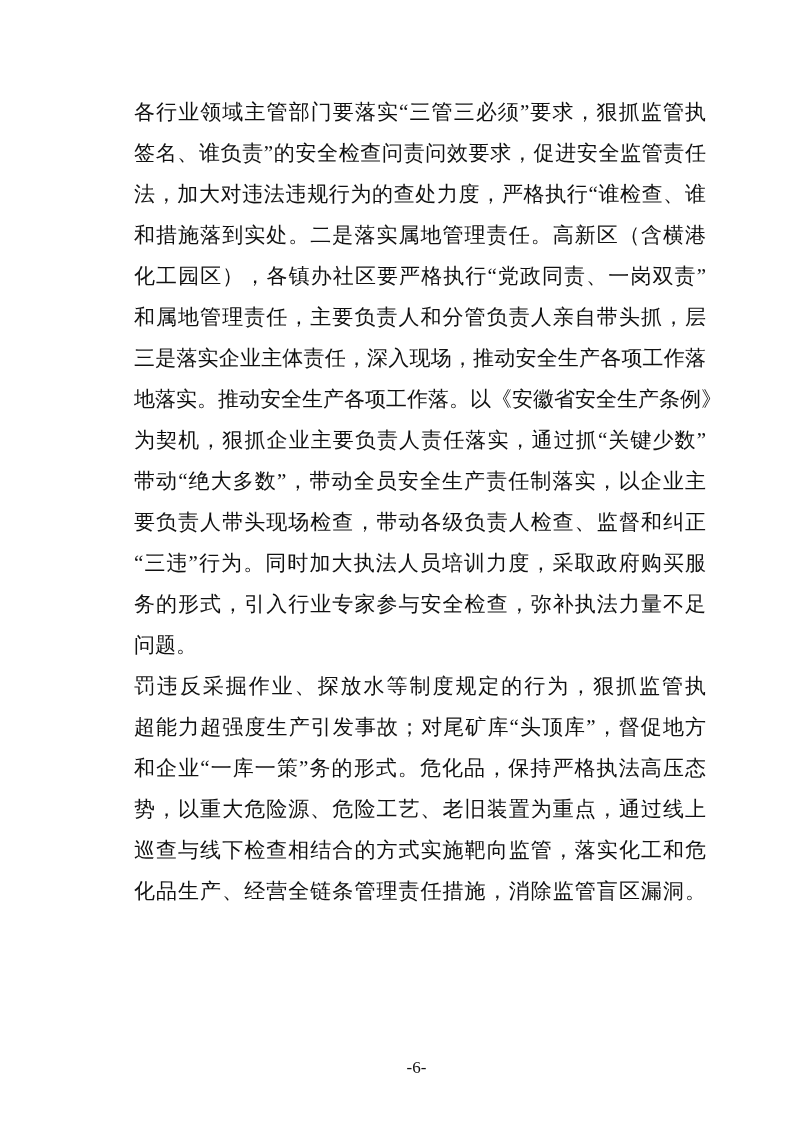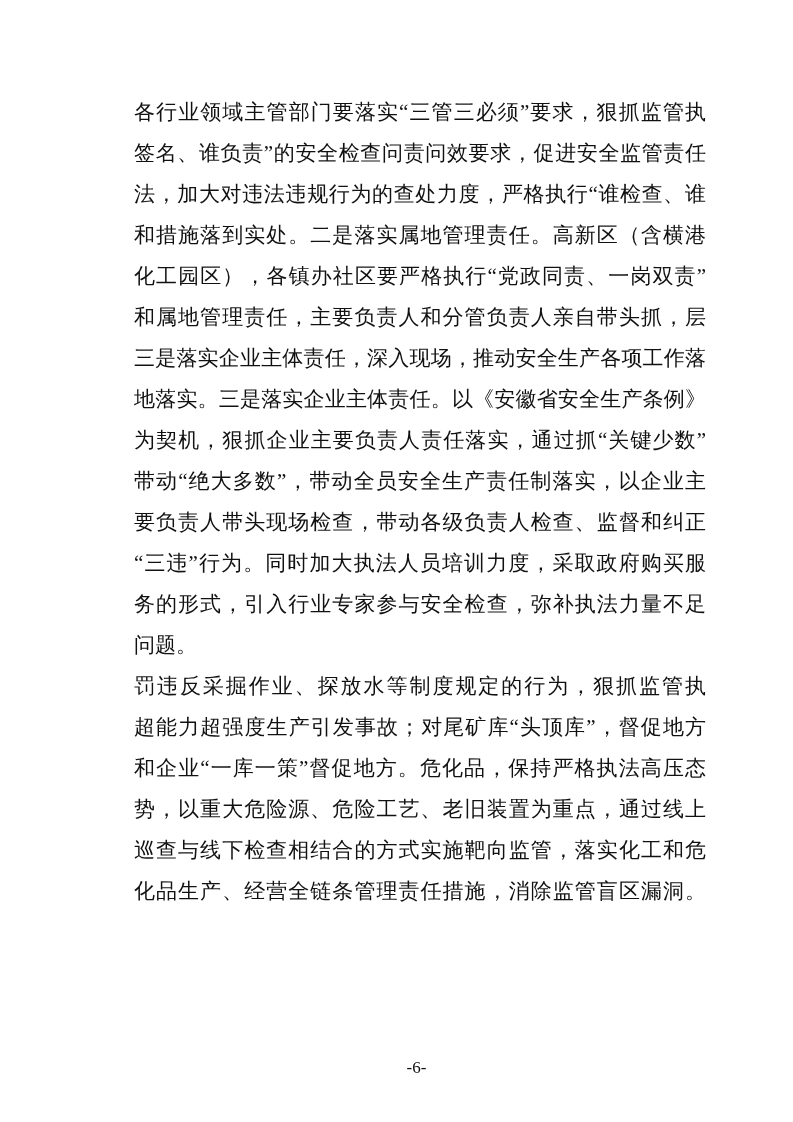--- a/index.html
+++ b/index.html
@@ -55,28 +55,28 @@
 
 <div class="page">
   <div class="text-block" id="text-block">
       <div class="line">各行业领域主管部门要落实“三管三必须”要求，狠抓监管执</div>
       <div class="line">签名、谁负责”的安全检查问责问效要求，促进安全监管责任</div>
       <div class="line">法，加大对违法违规行为的查处力度，严格执行“谁检查、谁</div>
       <div class="line">和措施落到实处。二是落实属地管理责任。高新区（含横港</div>
       <div class="line">化工园区），各镇办社区要严格执行“党政同责、一岗双责”</div>
       <div class="line">和属地管理责任，主要负责人和分管负责人亲自带头抓，层</div>
       <div class="line">三是落实企业主体责任，深入现场，推动安全生产各项工作落</div>
-      <div class="line">地落实。三是落实企业主体责任。以《安徽省安全生产条例》</div>
+      <div class="line">地落实。推动安全生产各项工作落。以《安徽省安全生产条例》</div>
       <div class="line">为契机，狠抓企业主要负责人责任落实，通过抓“关键少数”</div>
       <div class="line">带动“绝大多数”，带动全员安全生产责任制落实，以企业主</div>
       <div class="line">要负责人带头现场检查，带动各级负责人检查、监督和纠正</div>
       <div class="line">“三违”行为。同时加大执法人员培训力度，采取政府购买服</div>
       <div class="line">务的形式，引入行业专家参与安全检查，弥补执法力量不足</div>
       <div class="line no-stretch">问题。</div>
       <div class="line">罚违反采掘作业、探放水等制度规定的行为，狠抓监管执</div>
       <div class="line">超能力超强度生产引发事故；对尾矿库“头顶库”，督促地方</div>
-      <div class="line">和企业“一库一策”督促地方。危化品，保持严格执法高压态</div>
+      <div class="line">和企业“一库一策”务的形式。危化品，保持严格执法高压态</div>
       <div class="line">势，以重大危险源、危险工艺、老旧装置为重点，通过线上</div>
       <div class="line">巡查与线下检查相结合的方式实施靶向监管，落实化工和危</div>
       <div class="line">化品生产、经营全链条管理责任措施，消除监管盲区漏洞。</div>
     </div>
   <div class="footer">-6-</div>
 </div>
 
 </body></html>

